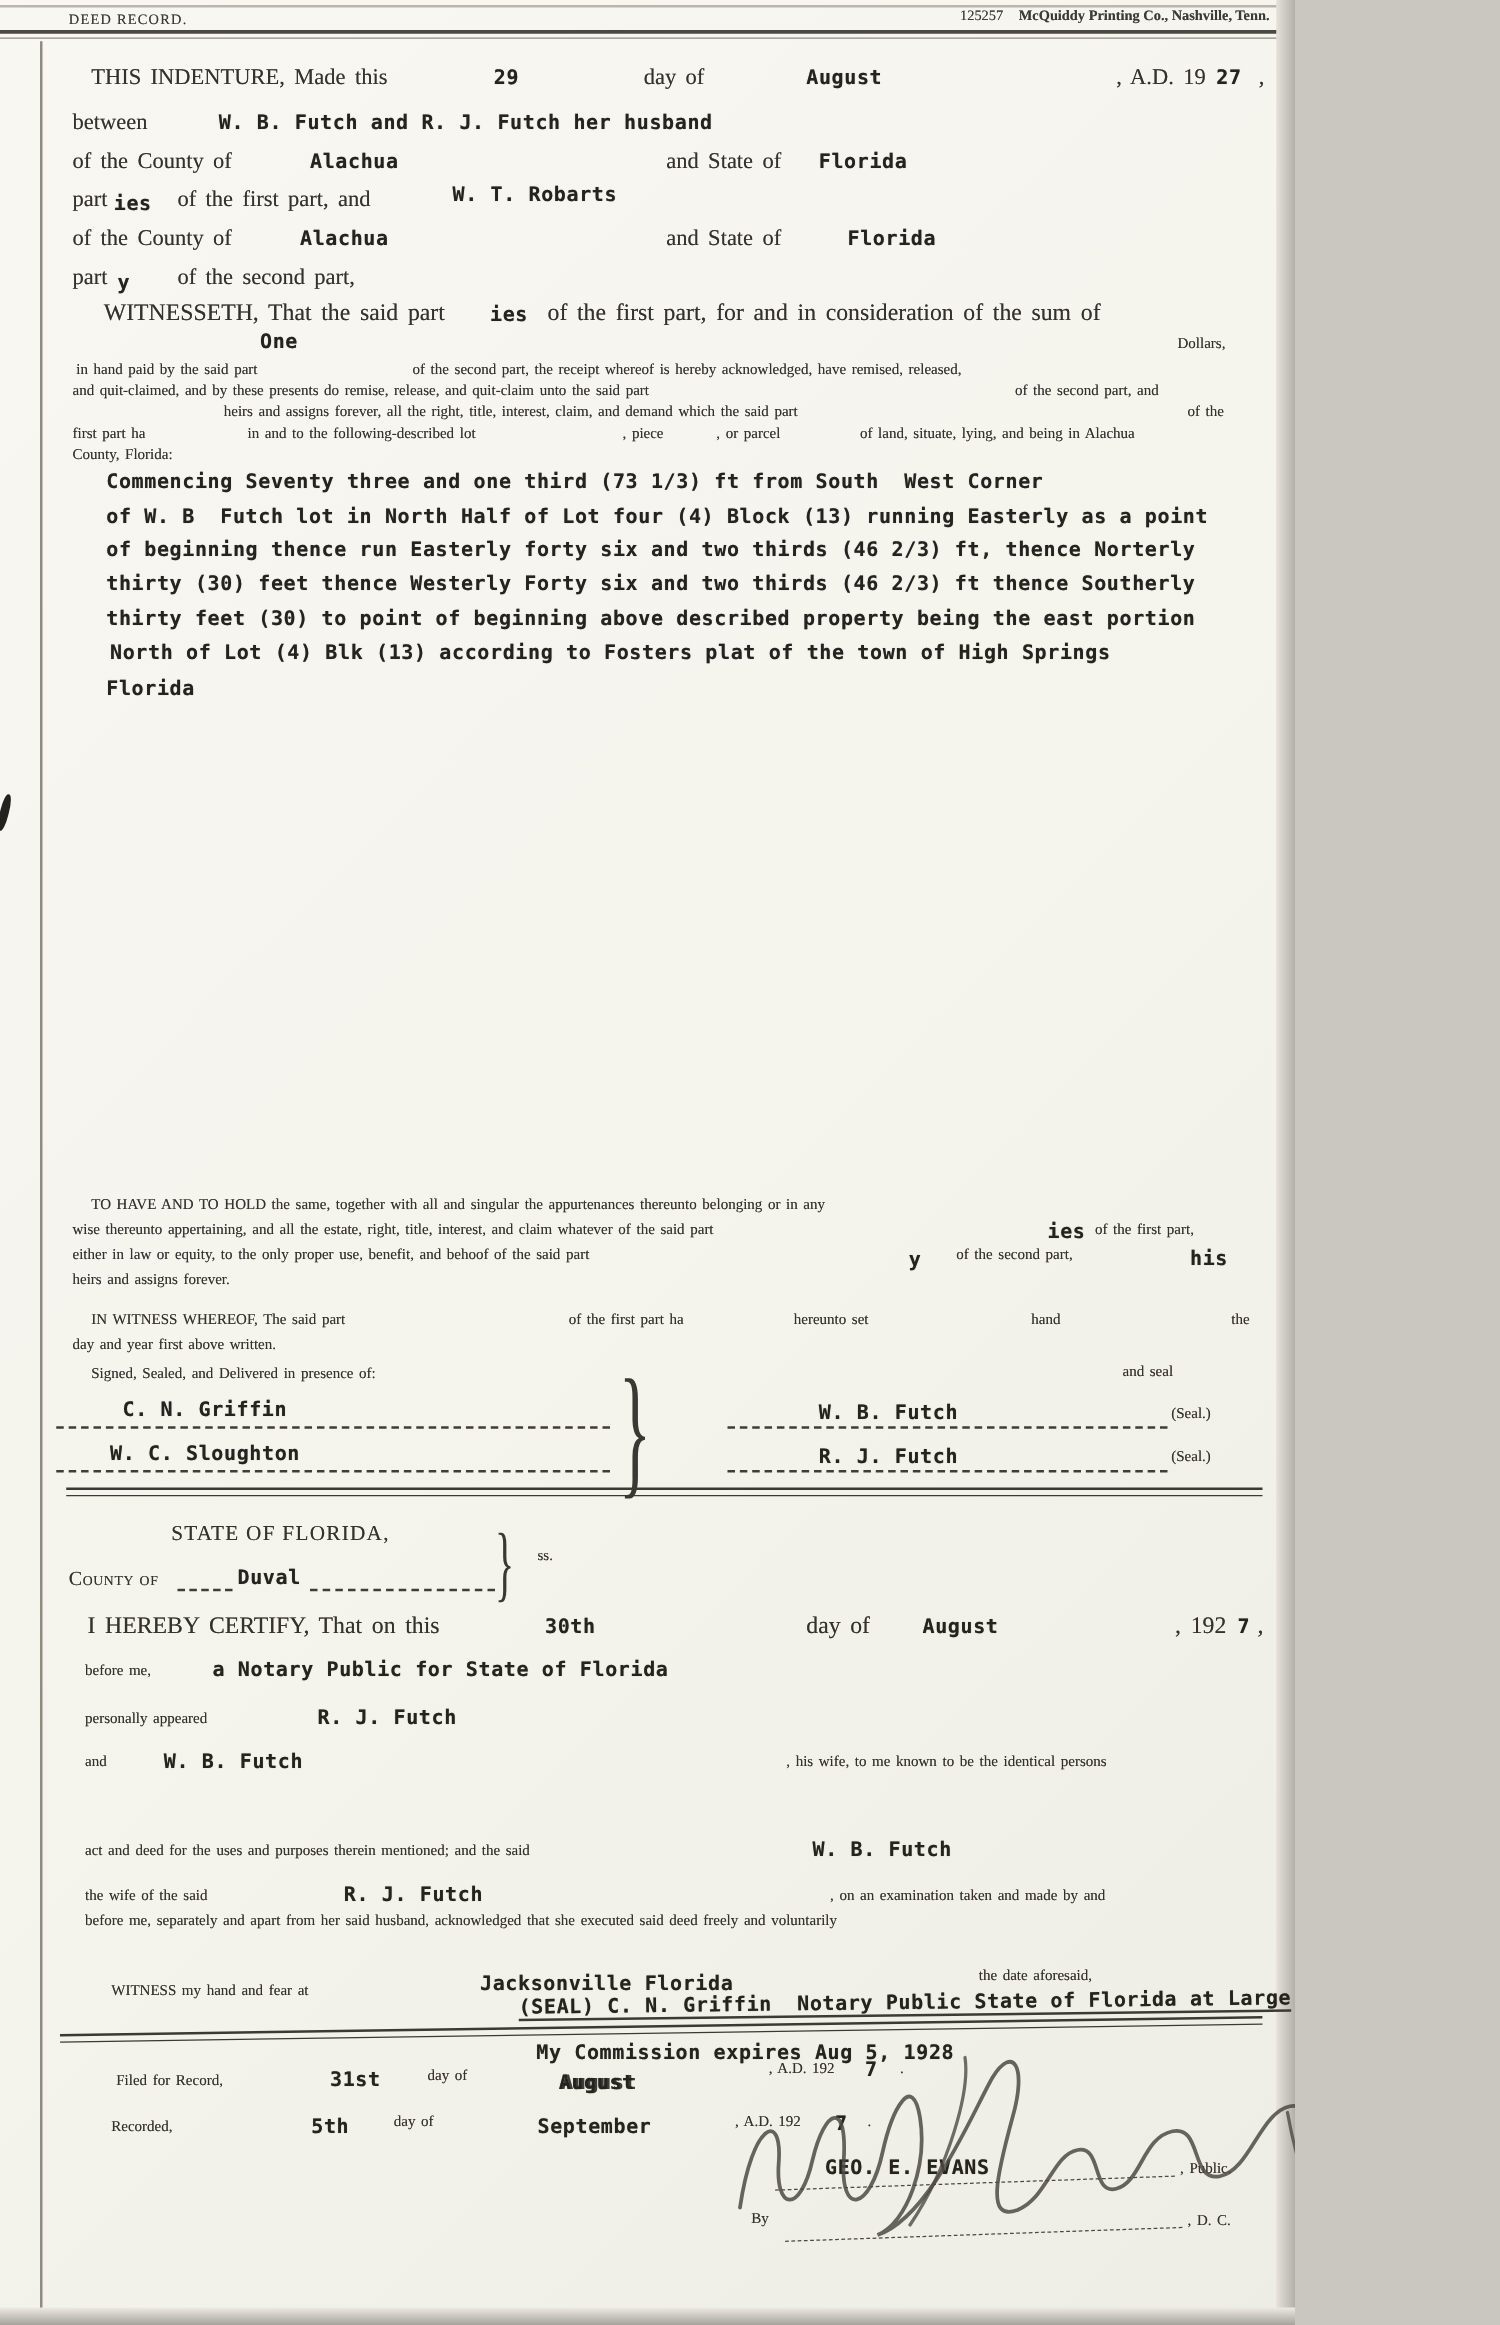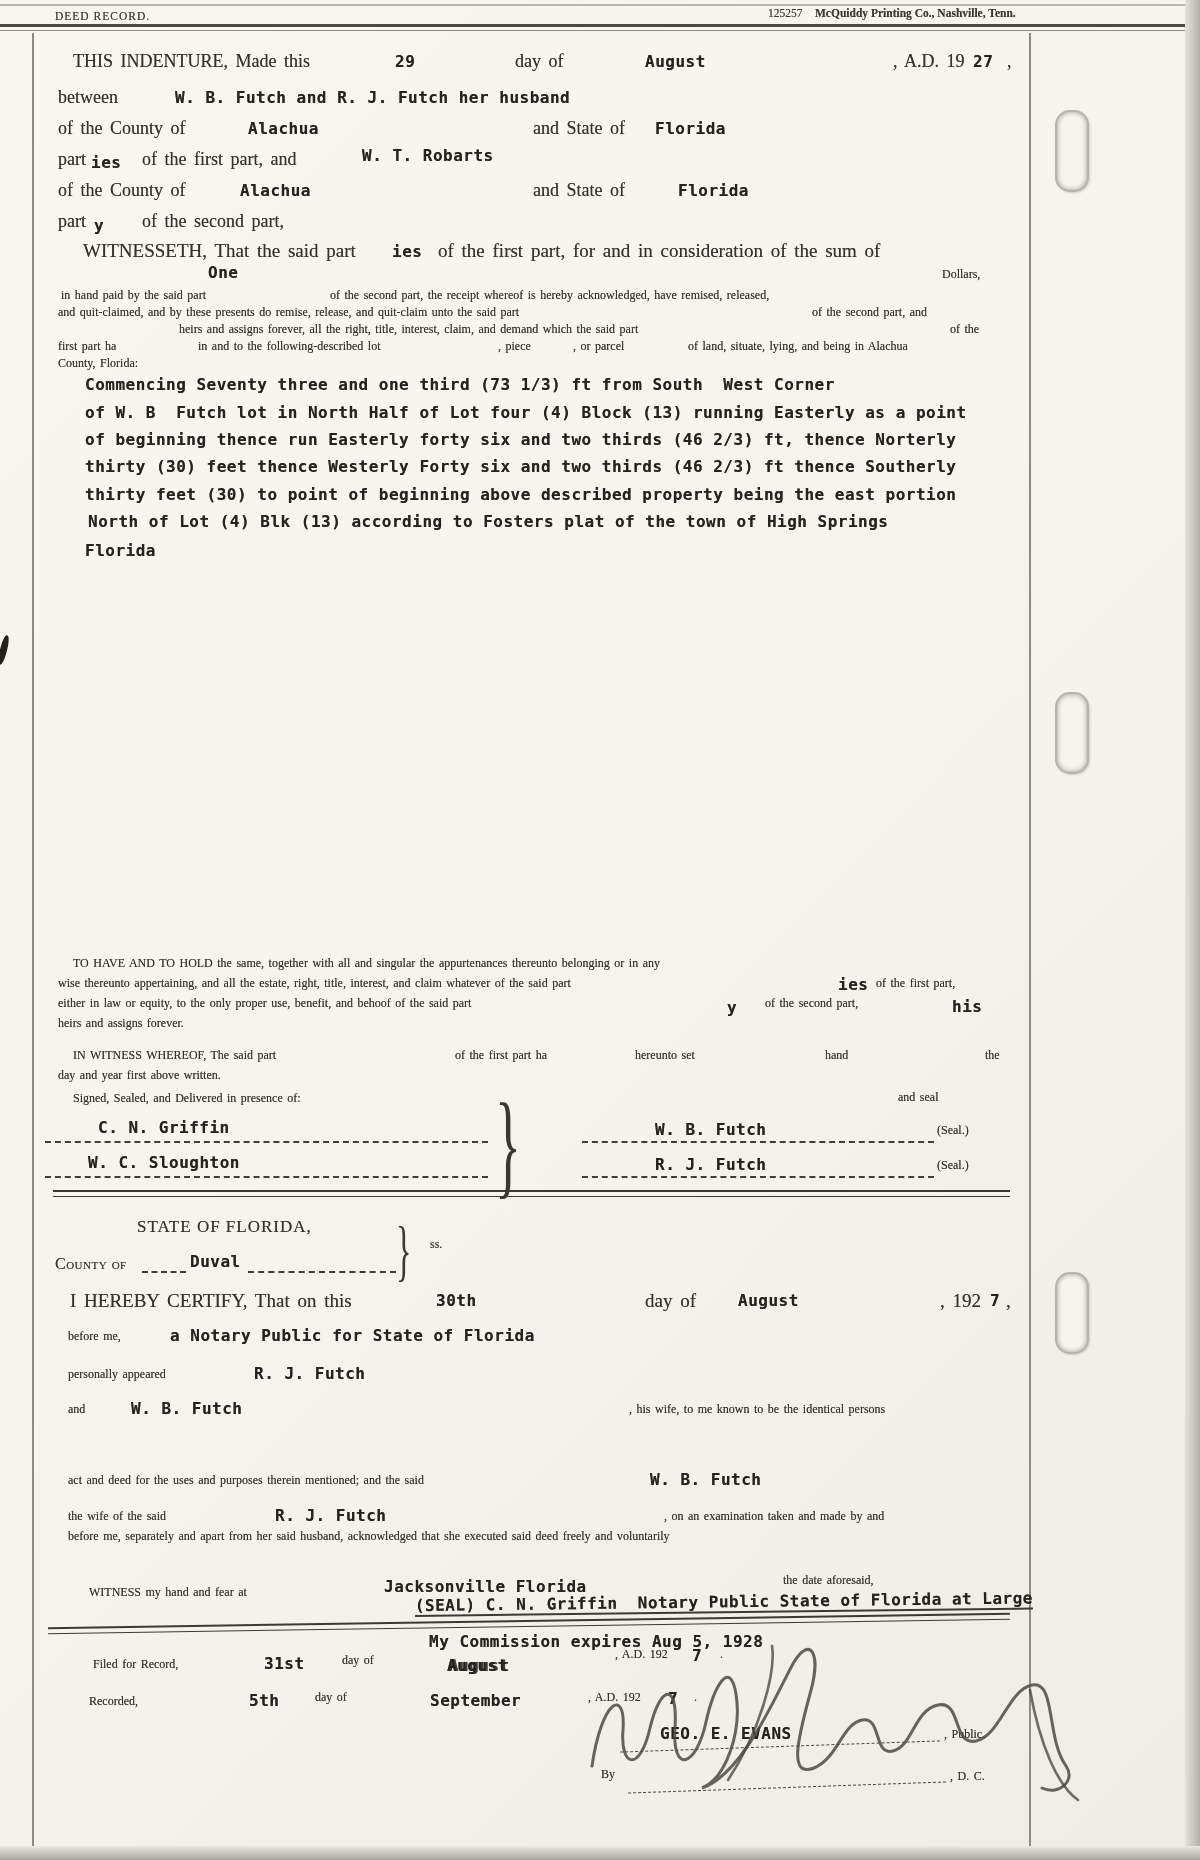--- a/index.html
+++ b/index.html
@@ -1,16 +1,16 @@
 <!DOCTYPE html>
 <html><head>
 <meta charset="utf-8">
 <style>
   html,body{margin:0;padding:0;background:#c9c7c0;}
-  #page{position:relative;width:1200px;height:1860px;overflow:hidden;
+  #page{position:relative;width:1036px;height:1860px;overflow:hidden;
         background:linear-gradient(135deg,#f8f7f2 0%,#f4f3ec 55%,#eeede5 100%);
         font-family:"Liberation Serif",serif;color:#33312c;}
   .abs{position:absolute;white-space:pre;line-height:1;}
   .pr{font-family:"Liberation Serif",serif;color:#34322c;text-shadow:0 0 .5px rgba(40,38,34,.55);}
   .tw{font-family:"DejaVu Sans Mono",monospace;font-weight:700;font-size:16px;color:#24231e;letter-spacing:.5px;text-shadow:0 0 .6px rgba(25,24,20,.5);}
   .op{font-size:18px;word-spacing:3px;}
   .mdl{font-size:19px;word-spacing:3px;}
   .md{font-size:12px;word-spacing:1.5px;}
   .sc{font-variant:small-caps;font-size:16px;letter-spacing:.5px;}
   .hd{font-size:11.5px;color:#3c3a35;}

